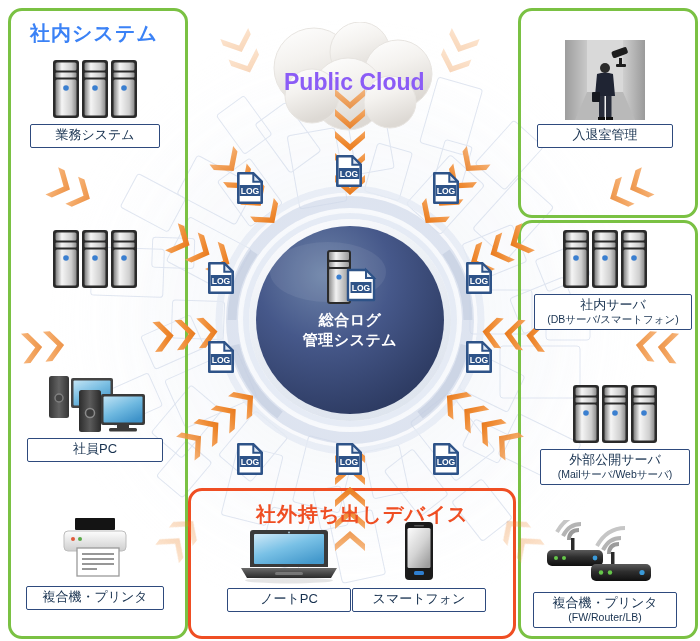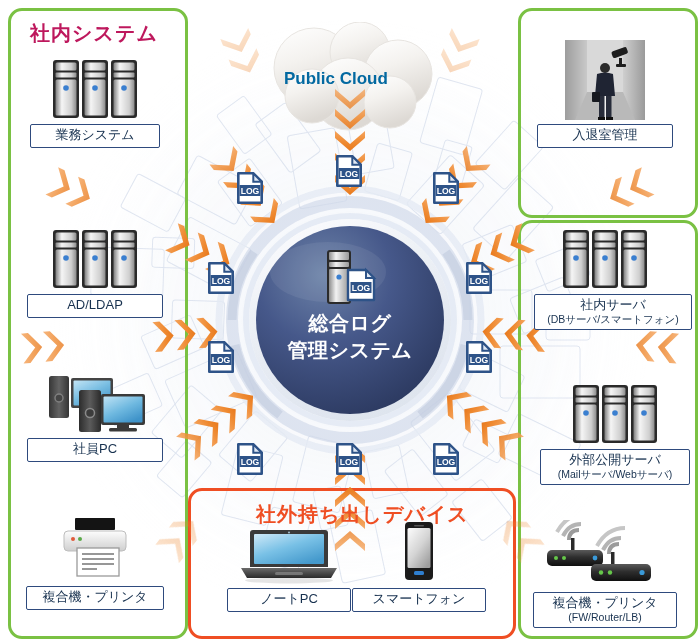--- a/index.html
+++ b/index.html
@@ -7,39 +7,39 @@
   #stage{position:relative;width:700px;height:641px;overflow:hidden;background:#ffffff;}
 
   
   .bg-pattern{position:absolute;left:0;top:0;width:700px;height:641px;z-index:0;}
 
   
   .group-box{position:absolute;border-radius:14px;background:transparent;z-index:3;}
   .gb-green{border:3px solid #7ac143;}
   .gb-red{border:3px solid #ef4e23;background:rgba(255,255,255,0.0);}
   .group-title{position:absolute;z-index:6;font-weight:bold;white-space:nowrap;}
-  .gt-green{color:#be185d;font-size:20px;letter-spacing:1px;}
+  .gt-green{color:#3b82f6;font-size:20px;letter-spacing:1px;}
   .gt-red{color:#ef4e23;font-size:20px;letter-spacing:1px;}
 
   
   .node{position:absolute;z-index:8;display:flex;flex-direction:column;align-items:center;}
   .node .icon-wrap{display:flex;align-items:flex-end;justify-content:center;height:62px;}
   .pill{margin-top:4px;border:1.6px solid #2e4a7d;border-radius:2px;background:#ffffff;
         color:#17314f;text-align:center;padding:3px 12px 4px;line-height:1.15;}
   .pill .l1{font-size:13px;font-weight:500;display:block;white-space:nowrap;}
   .pill .l2{font-size:10.5px;display:block;white-space:nowrap;}
 
   
   .cloud{position:absolute;z-index:4;}
-  .cloud-label{position:absolute;z-index:5;color:#0369a1;font-size:17px;font-weight:600;
+  .cloud-label{position:absolute;z-index:5;color:#8b5cf6;font-size:23px;font-weight:600;
                white-space:nowrap;}
 
   
   .hub{position:absolute;z-index:6;}
-  .hub-text{position:absolute;z-index:7;color:#ffffff;text-align:center;font-size:20px;
+  .hub-text{position:absolute;z-index:7;color:#ffffff;text-align:center;font-size:15px;
             font-weight:600;line-height:1.35;letter-spacing:0.5px;white-space:nowrap;}
 
   
   .logbadge{position:absolute;z-index:9;width:26px;height:32px;}
 
   
   .arrows{position:absolute;left:0;top:0;width:700px;height:641px;z-index:5;}
 </style>
 </head>
 <body>
@@ -459,23 +459,20 @@
             </g>
           <g transform="translate(62,2)">
               <rect x="0" y="0" width="26" height="58" rx="3" fill="#2a2a2a"></rect>
             <rect x="2.5" y="2.5" width="21" height="8" rx="1.5" fill="url(#twr)"></rect>
             <rect x="2.5" y="12.5" width="21" height="5" rx="1" fill="url(#twr)"></rect>
             <rect x="2.5" y="19.5" width="21" height="36" rx="1.5" fill="url(#twr)"></rect>
             <circle cx="13" cy="28" r="2.8" fill="#3a7fd0"></circle>
             </g>
         </g>
       </svg>
-    </div>
-    <div class="pill" style="min-width:110px;">
-      <span class="l1">AD/LDAP</span>
     </div>
   </div>
 
   <div class="node" style="left:20px;top:372px;width:150px;">
     <div class="icon-wrap">
       <svg width="104" height="62" viewBox="0 0 104 62">
         <defs>
           <linearGradient id="scr" x1="0" y1="0" x2="0.7" y2="1">
             <stop offset="0%" stop-color="#bfe3f5"></stop>
               <stop offset="55%" stop-color="#6fb9e0"></stop>

